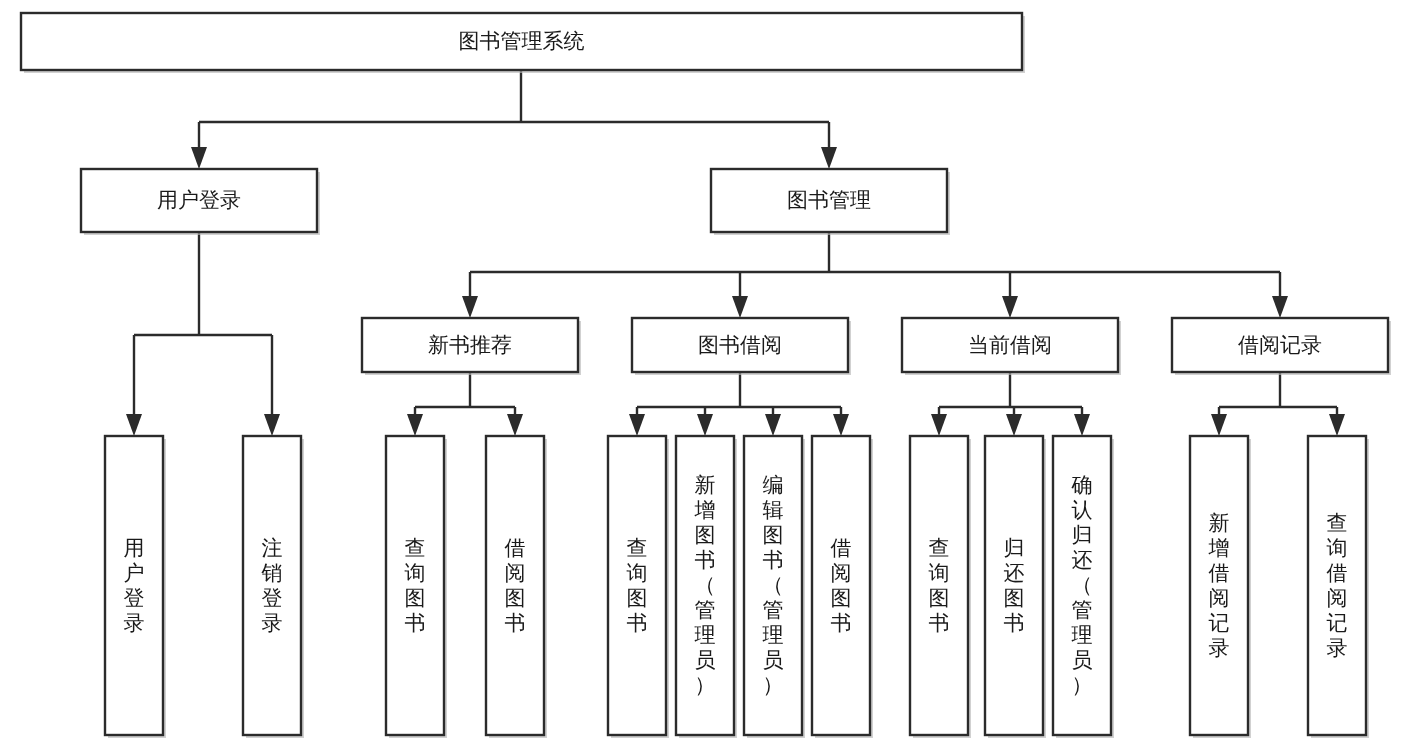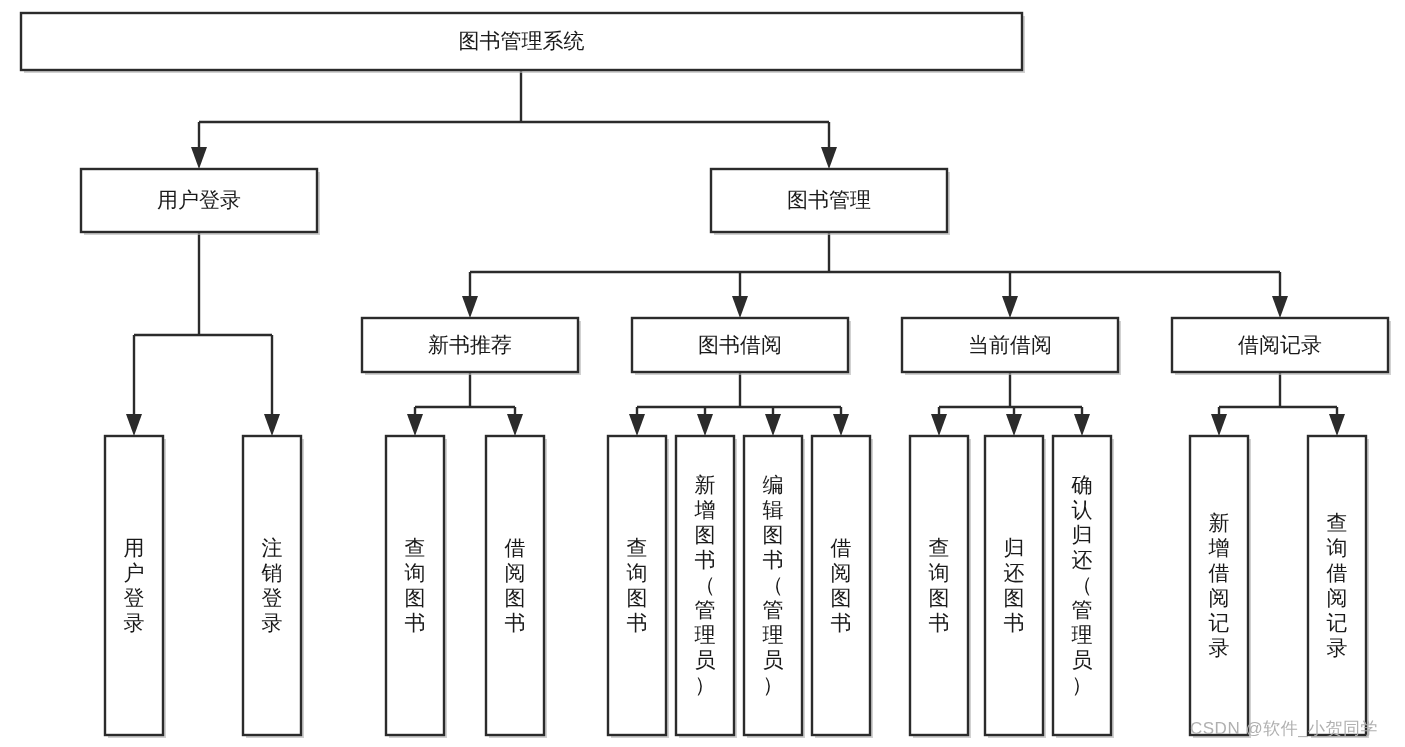--- a/index.html
+++ b/index.html
@@ -237,14 +237,13 @@
           <rect class="node-box" x="1190" y="436" width="58" height="299"></rect>
           <text class="node-label-v" x="1219" y="529.5"><tspan x="1219" dy="0">新</tspan><tspan x="1219" dy="25">增</tspan><tspan x="1219" dy="25">借</tspan><tspan x="1219" dy="25">阅</tspan><tspan x="1219" dy="25">记</tspan><tspan x="1219" dy="25">录</tspan></text>
         </g>
         <g>
           <rect class="node-shadow" x="1311" y="439" width="58" height="299"></rect>
           <rect class="node-box" x="1308" y="436" width="58" height="299"></rect>
           <text class="node-label-v" x="1337" y="529.5"><tspan x="1337" dy="0">查</tspan><tspan x="1337" dy="25">询</tspan><tspan x="1337" dy="25">借</tspan><tspan x="1337" dy="25">阅</tspan><tspan x="1337" dy="25">记</tspan><tspan x="1337" dy="25">录</tspan></text>
         </g>
       </g>
   </svg>
-  <div class="watermark-text" style="left: 1190px; top: 717px;">CSDN @软件_小贺同学</div>
 </div>
 
 </body></html>

